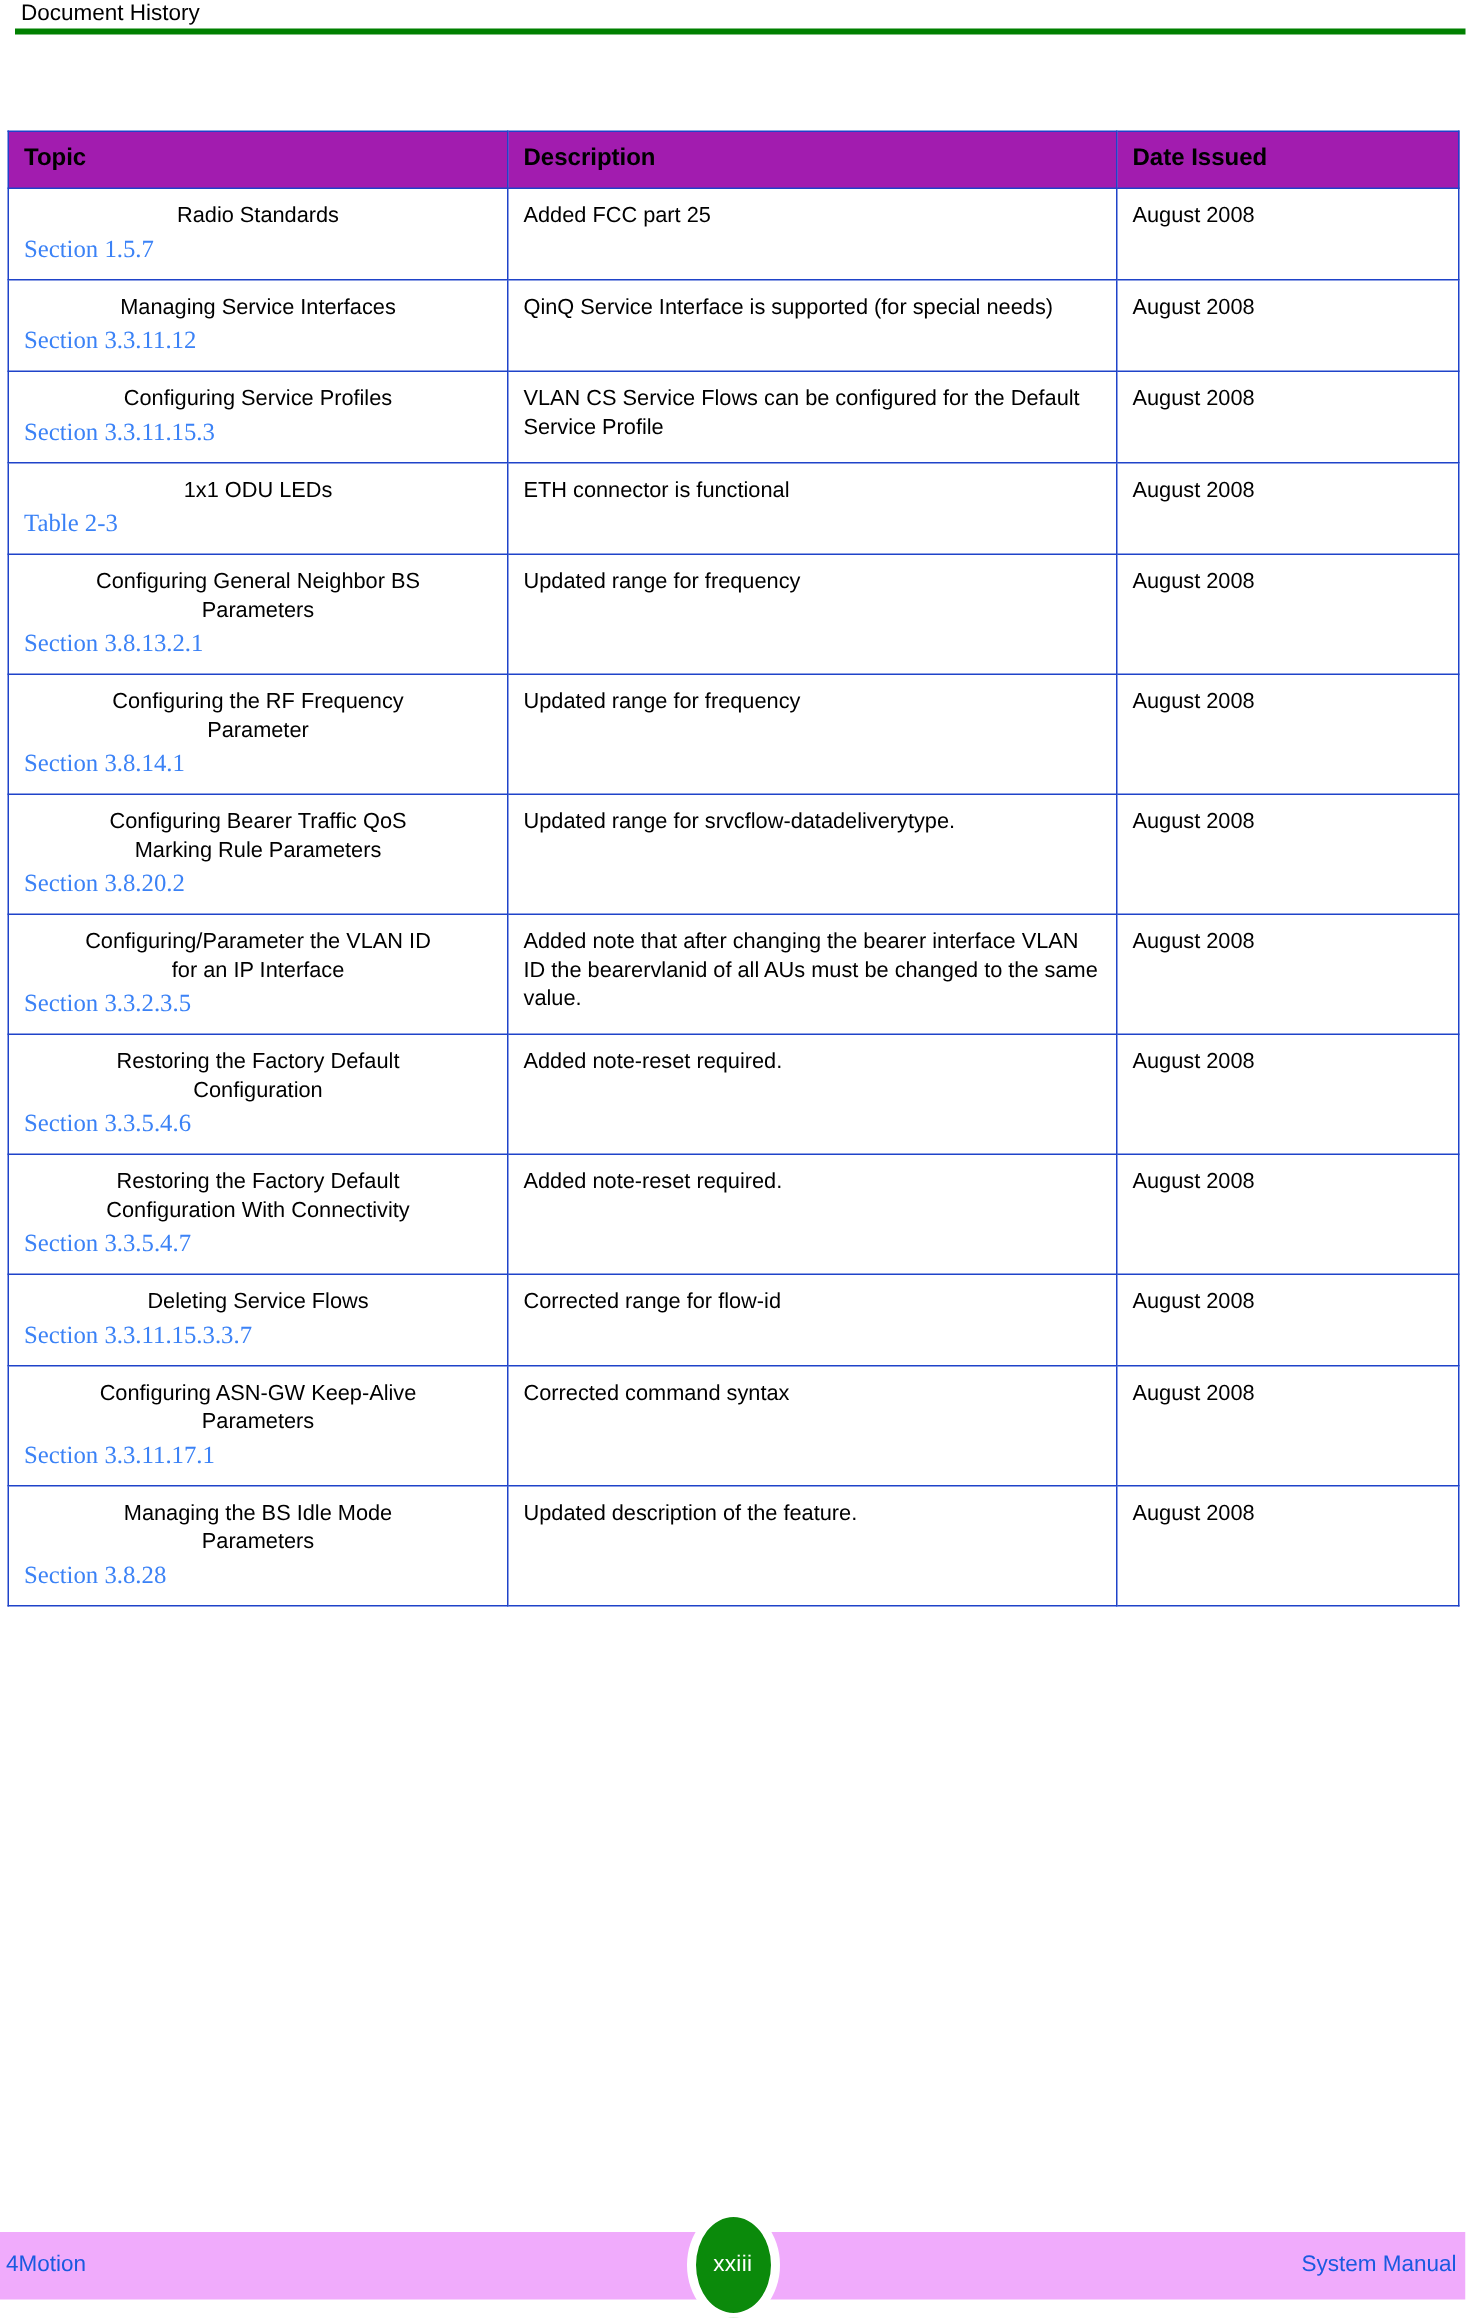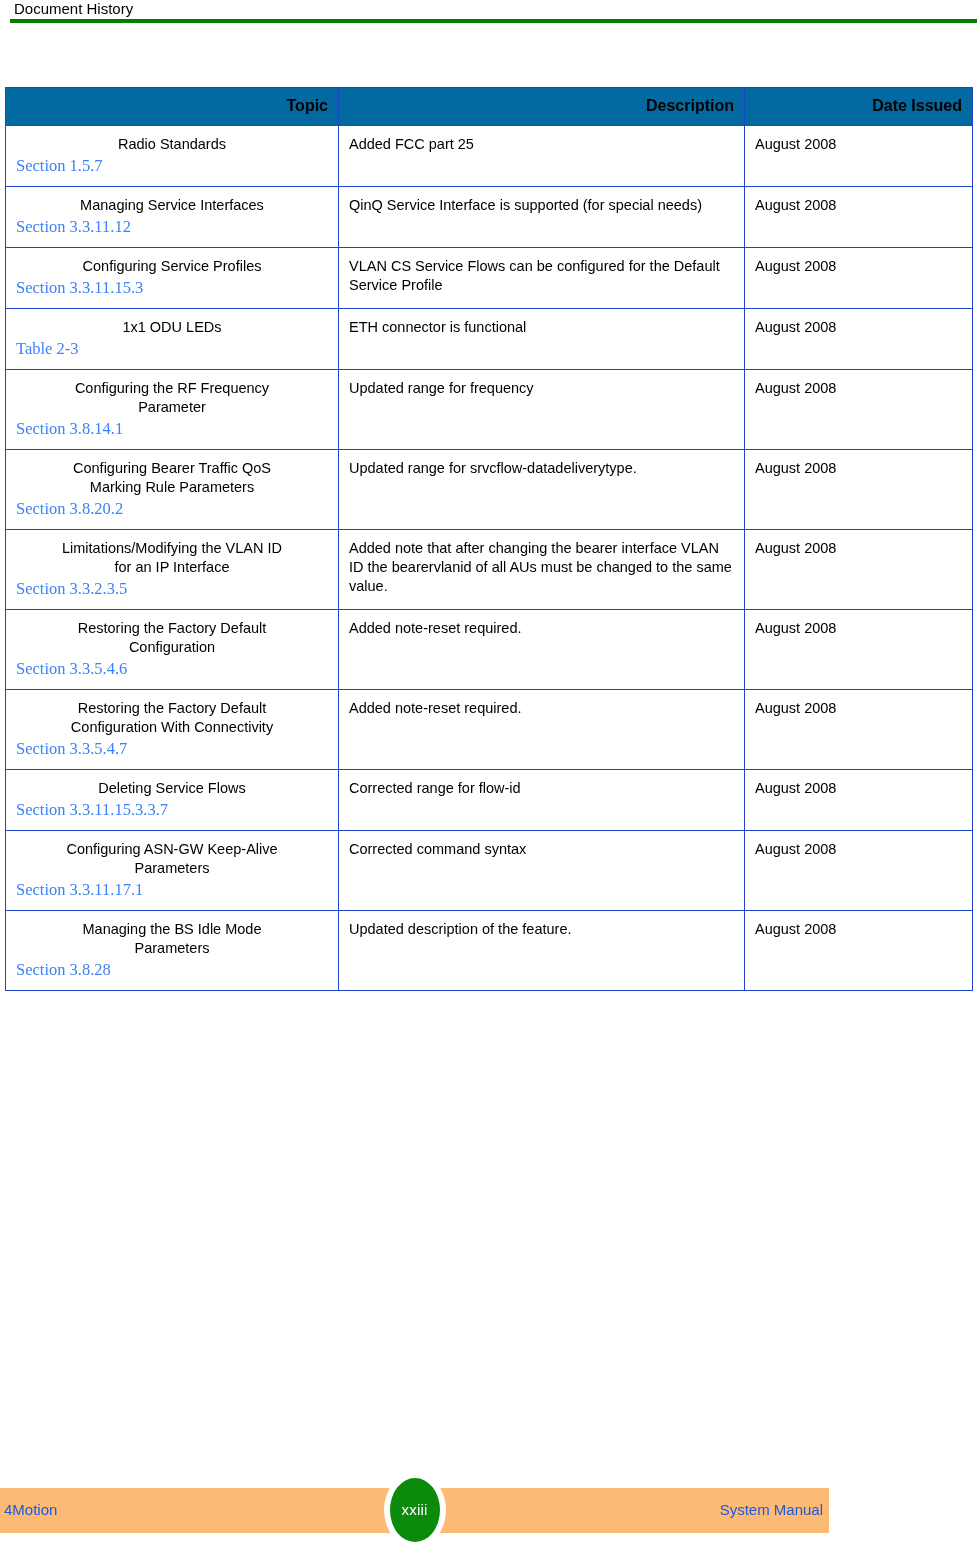--- a/index.html
+++ b/index.html
@@ -62,27 +62,26 @@
   table.history-table td {
     border: 1px solid #1f43c9;
     vertical-align: top;
     padding: 9px 10px 10px 10px;
     font-size: 14.5px;
     line-height: 19px;
     color: #000000;
     text-align: left;
   }
   table.history-table thead th {
-    background: #0369a1;
+    background: #a21caf;
     font-weight: bold;
     font-size: 16px;
     line-height: 20px;
     padding-top: 8px;
     padding-bottom: 9px;
-    text-align: right;
   }
 
   .cell-line { display: block; text-align: center; }
   .xref {
     color: #3b82f6;
     font-family: "Liberation Serif", serif;
     font-size: 16.5px;
     line-height: 21px;
     display: block;
     margin-top: 1px;
@@ -106,23 +105,23 @@
     color: #000000;
     font-family: "Liberation Serif", serif;
     font-size: 16.5px;
   }
 
   
   .page-footer {
     position: absolute;
     left: 0;
     top: 1488px;
-    width: 829px;
+    width: 977px;
     height: 45px;
-    background: #fdba74;
+    background: #f0abfc;
   }
   .footer-left {
     position: absolute;
     left: 4px;
     top: 12px;
     font-size: 15px;
     line-height: 20px;
     color: #1a5ae0;
     white-space: nowrap;
   }
@@ -215,20 +214,31 @@
             <span class="cell-line">1x1 ODU LEDs</span>
             <span class="xref-row">
               <span class="xref">Table 2-3</span>
             </span>
           </td>
           <td>ETH connector is functional</td>
           <td>August 2008</td>
         </tr>
         <tr>
           <td>
+            <span class="cell-line">Configuring General Neighbor BS</span>
+            <span class="cell-line">Parameters</span>
+            <span class="xref-row">
+              <span class="xref">Section 3.8.13.2.1</span>
+            </span>
+          </td>
+          <td>Updated range for frequency</td>
+          <td>August 2008</td>
+        </tr>
+        <tr>
+          <td>
             <span class="cell-line">Configuring the RF Frequency</span>
             <span class="cell-line">Parameter</span>
             <span class="xref-row">
               <span class="xref">Section 3.8.14.1</span>
             </span>
           </td>
           <td>Updated range for frequency</td>
           <td>August 2008</td>
         </tr>
         <tr>
@@ -237,21 +247,21 @@
             <span class="cell-line">Marking Rule Parameters</span>
             <span class="xref-row">
               <span class="xref">Section 3.8.20.2</span>
             </span>
           </td>
           <td>Updated range for srvcflow-datadeliverytype.</td>
           <td>August 2008</td>
         </tr>
         <tr>
           <td>
-            <span class="cell-line">Limitations/Modifying the VLAN ID</span>
+            <span class="cell-line">Configuring/Parameter the VLAN ID</span>
             <span class="cell-line">for an IP Interface</span>
             <span class="xref-row">
               <span class="xref">Section 3.3.2.3.5</span>
             </span>
           </td>
           <td>Added note that after changing the bearer interface VLAN ID the bearervlanid of all AUs must be changed to the same value.</td>
           <td>August 2008</td>
         </tr>
         <tr>
           <td>

